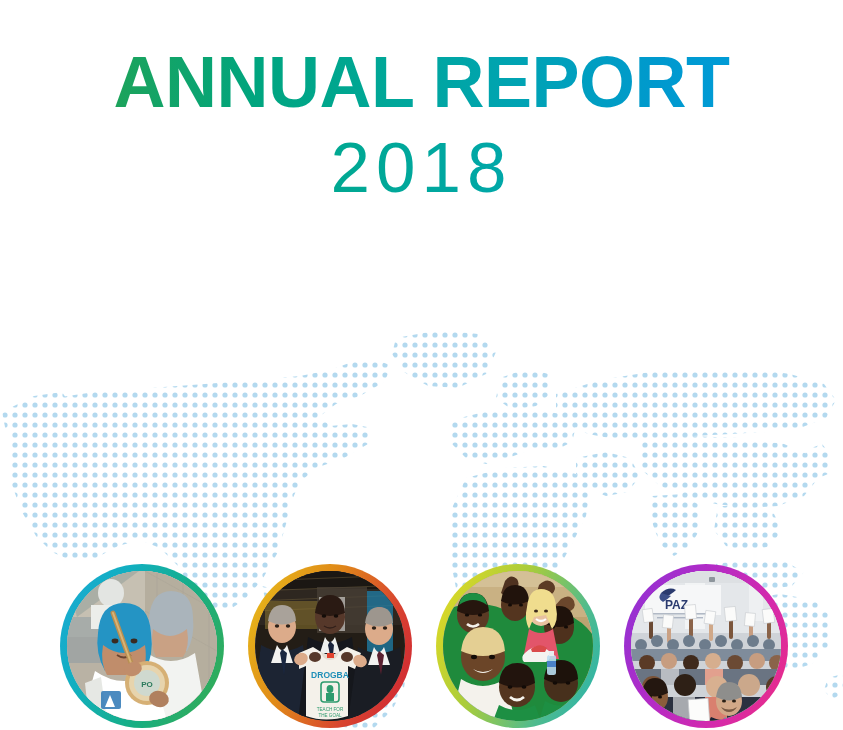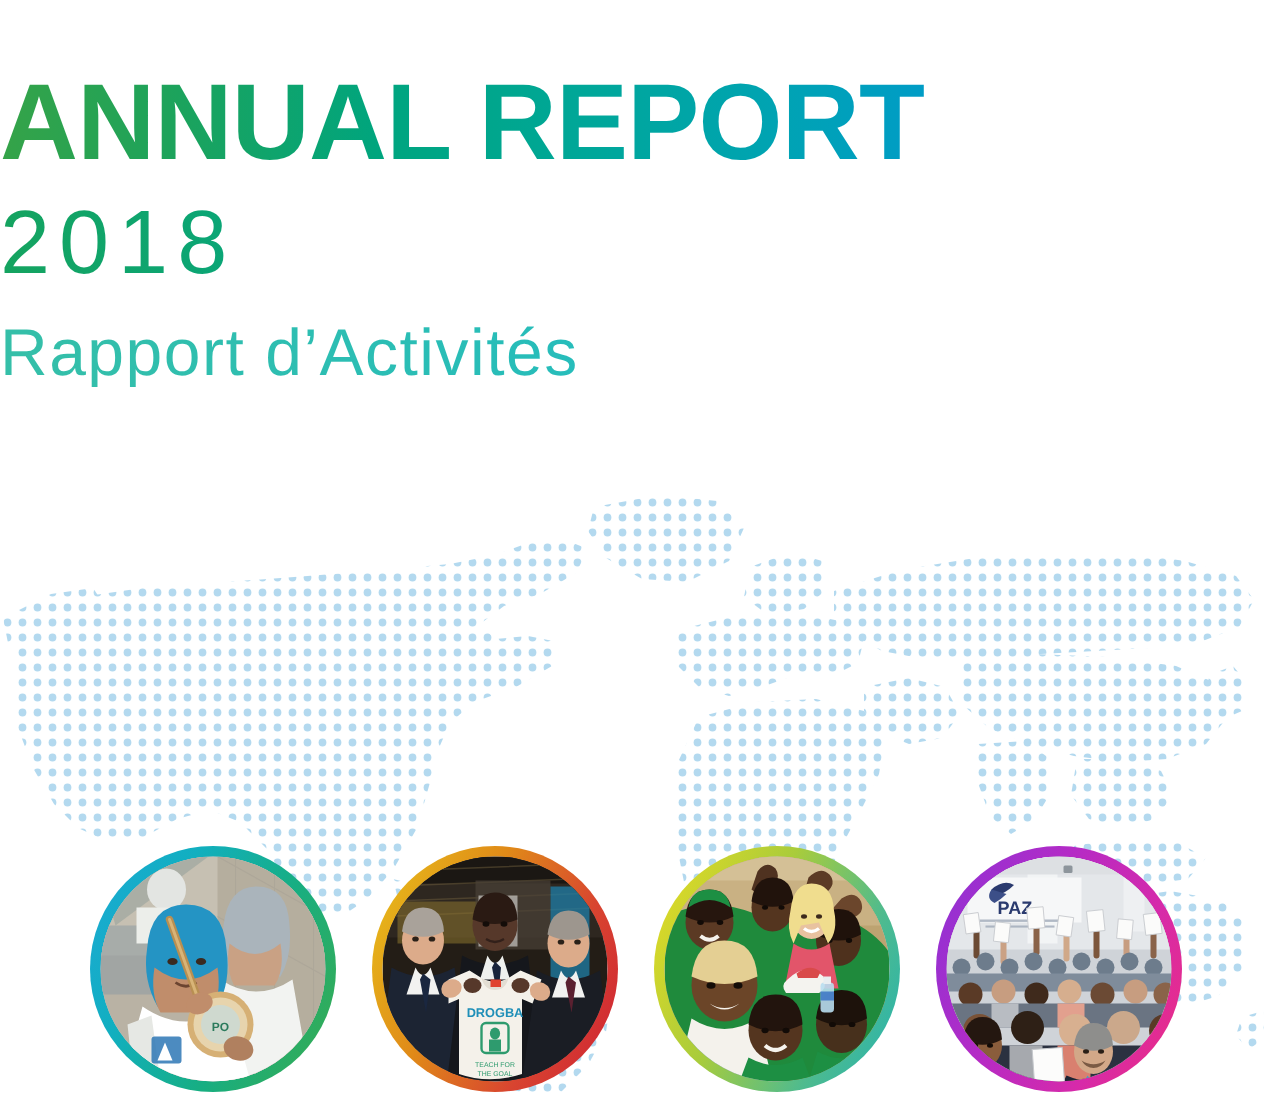--- a/index.html
+++ b/index.html
@@ -22,21 +22,21 @@
     left:0; top:300px;
     width:843px; height:430px;
     pointer-events:none;
   }
 
   
   #headline-block {
     position:absolute;
     left:0; top:0;
     width:843px;
-    text-align:left;
+    text-align:center;
     z-index:5;
   }
   #report-title {
     display:block;
     margin-top:46px;
     font-family:"Liberation Sans", sans-serif;
     font-size:72px;
     font-weight:bold;
     letter-spacing:-0.5px;
     line-height:1.0;
@@ -50,21 +50,21 @@
         #009FE3 100%);
     -webkit-background-clip:text;
     background-clip:text;
     color:transparent;
     -webkit-text-fill-color:transparent;
   }
   #report-year {
     display:block;
     margin-top:14px;
     font-family:"Liberation Sans", sans-serif;
-    font-size:60px;
+    font-size:71px;
     font-weight:100;
     letter-spacing:6px;
     line-height:1.0;
     background-image:linear-gradient(90deg,
         #15A35F 0%,
         #00A88C 35%,
         #00A7AE 65%,
         #00A5CC 100%);
     -webkit-background-clip:text;
     background-clip:text;
@@ -189,21 +189,20 @@
           <path d="M828,378 L842,374 L843,392 L832,400 L824,390 Z"></path>
         </g>
       </mask>
     </defs>
     <rect x="0" y="0" width="843" height="430" fill="url(#dotgrid)" mask="url(#landmask)"></rect>
   </svg>
 
   <div id="headline-block">
     <span id="report-title">ANNUAL REPORT</span>
     <span id="report-year">2018</span>
-    <span id="report-subtitle">Rapport d’Activités</span>
   </div>
 
   <div id="photo-strip">
 
     <div class="photo-circle" id="circle-1">
       <div class="photo-inner">
         <svg viewBox="0 0 150 150" preserveAspectRatio="xMidYMid slice">
           <rect width="150" height="150" fill="#b9b2a4"></rect>
           <rect x="0" y="0" width="150" height="66" fill="#c6c0b2"></rect>
           <rect x="78" y="0" width="72" height="150" fill="#b5ae9e"></rect>

